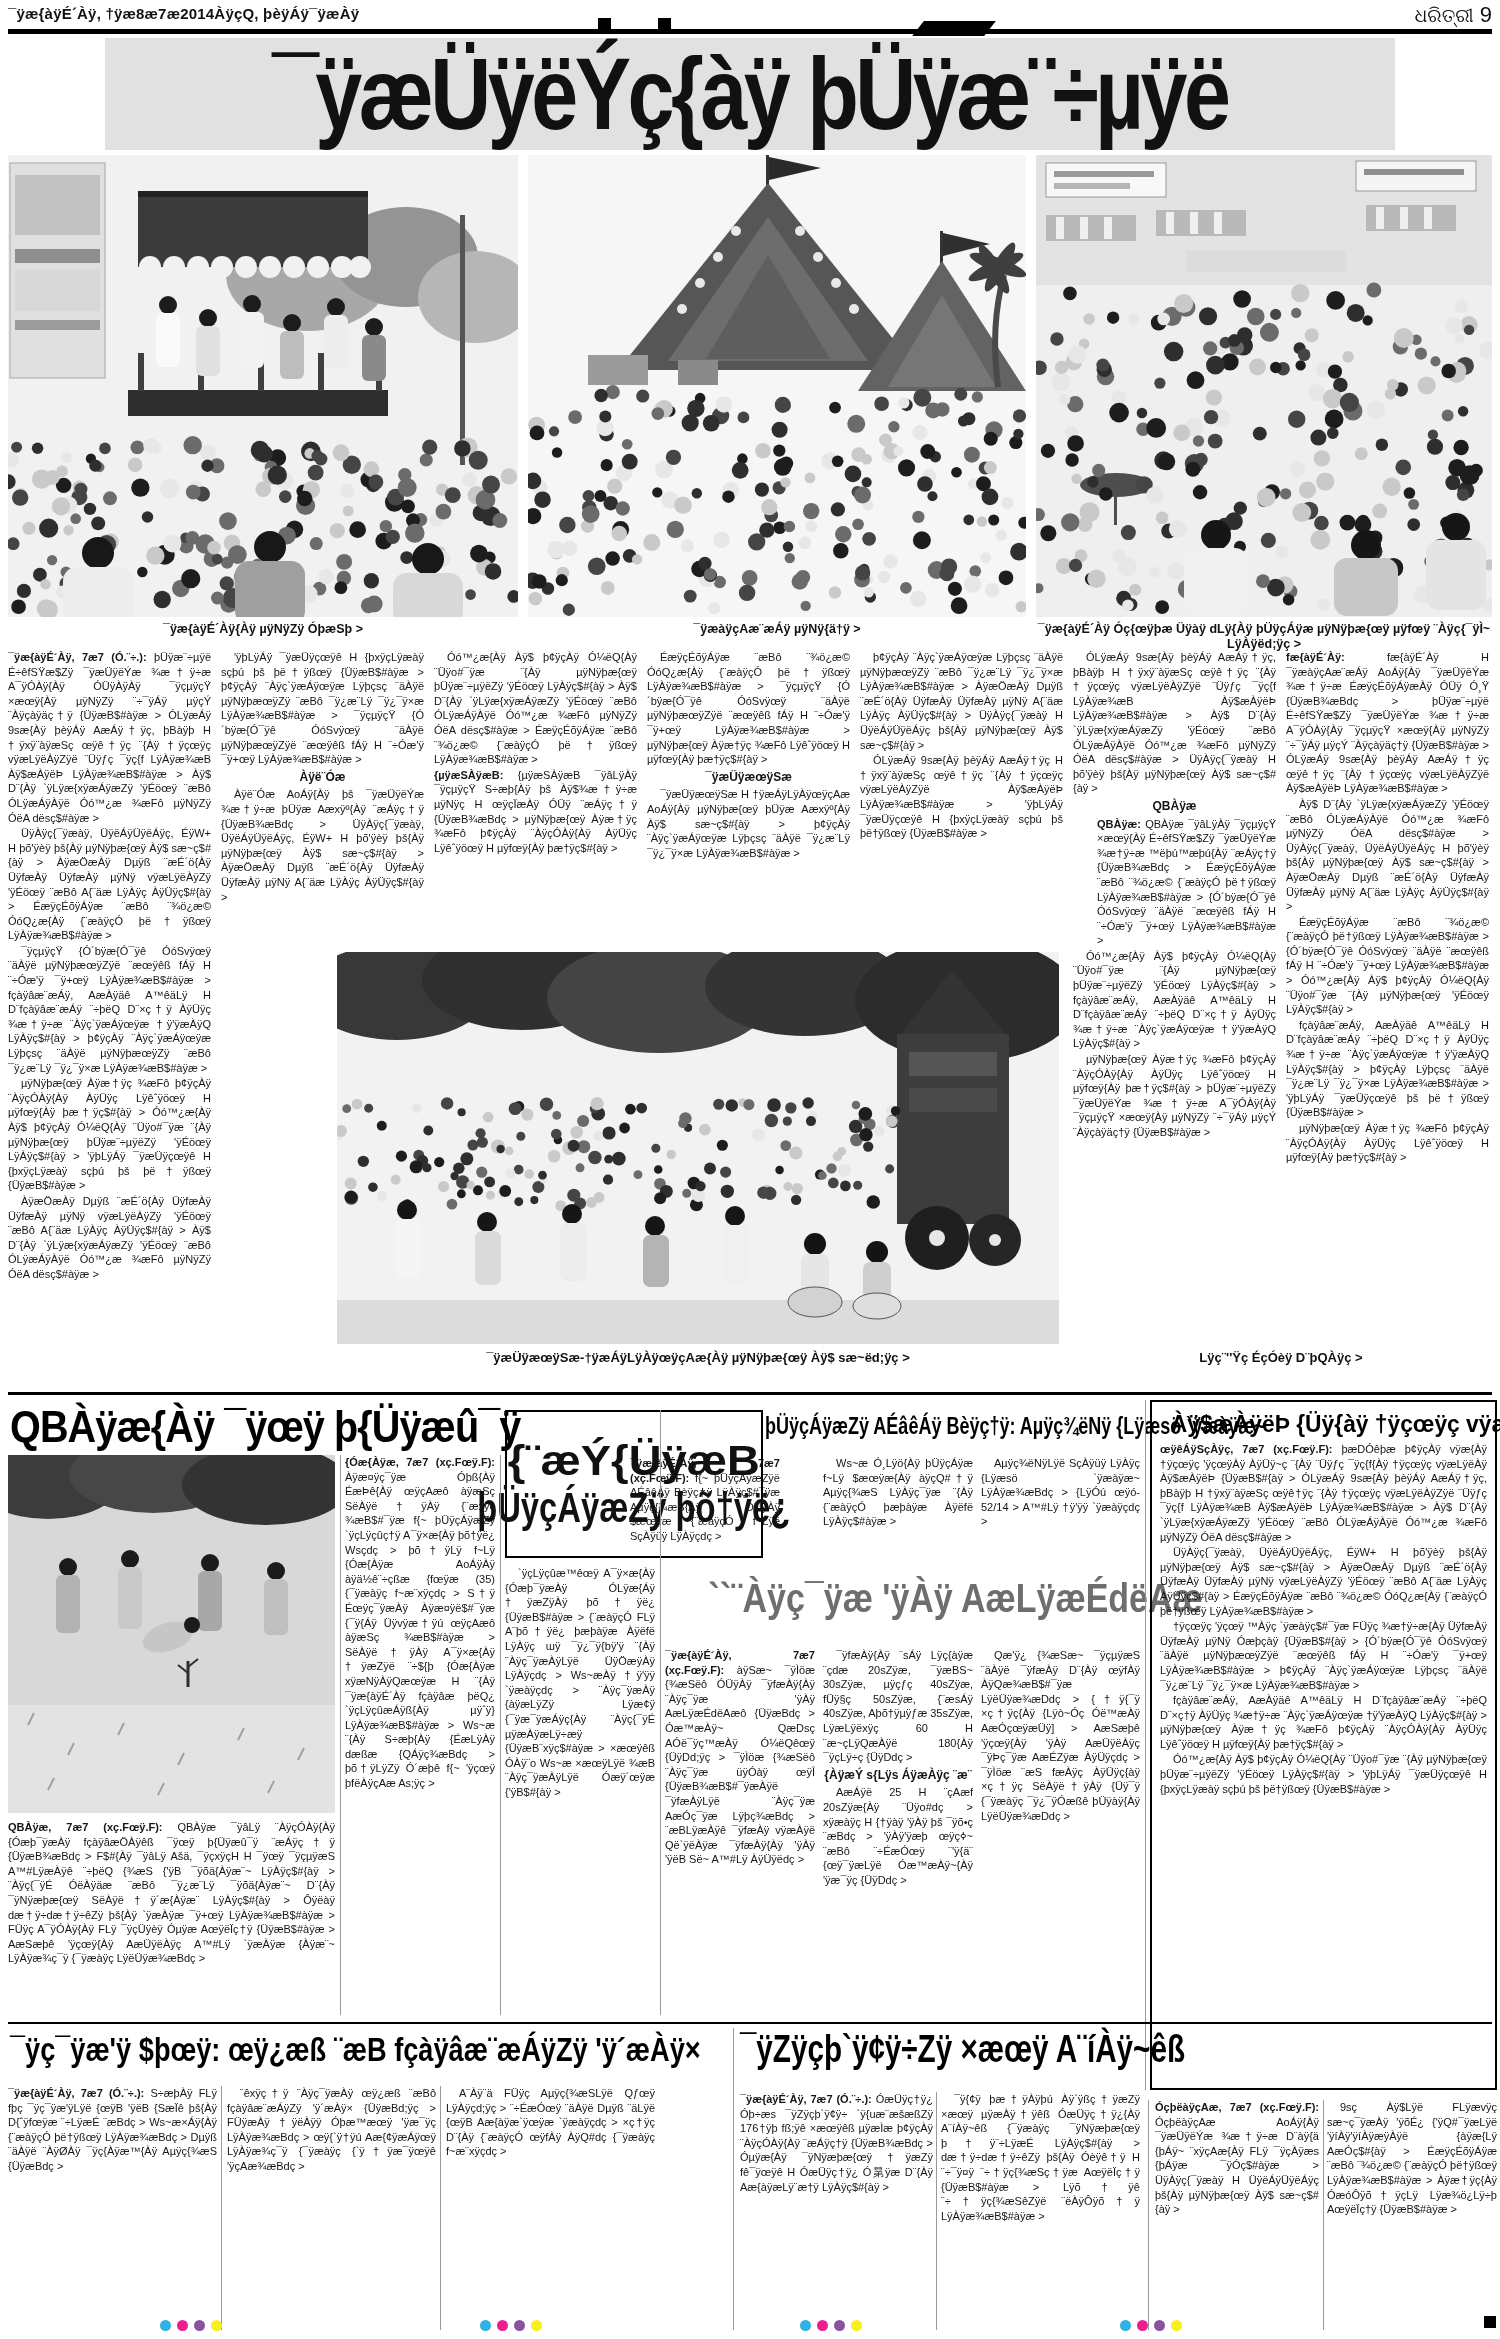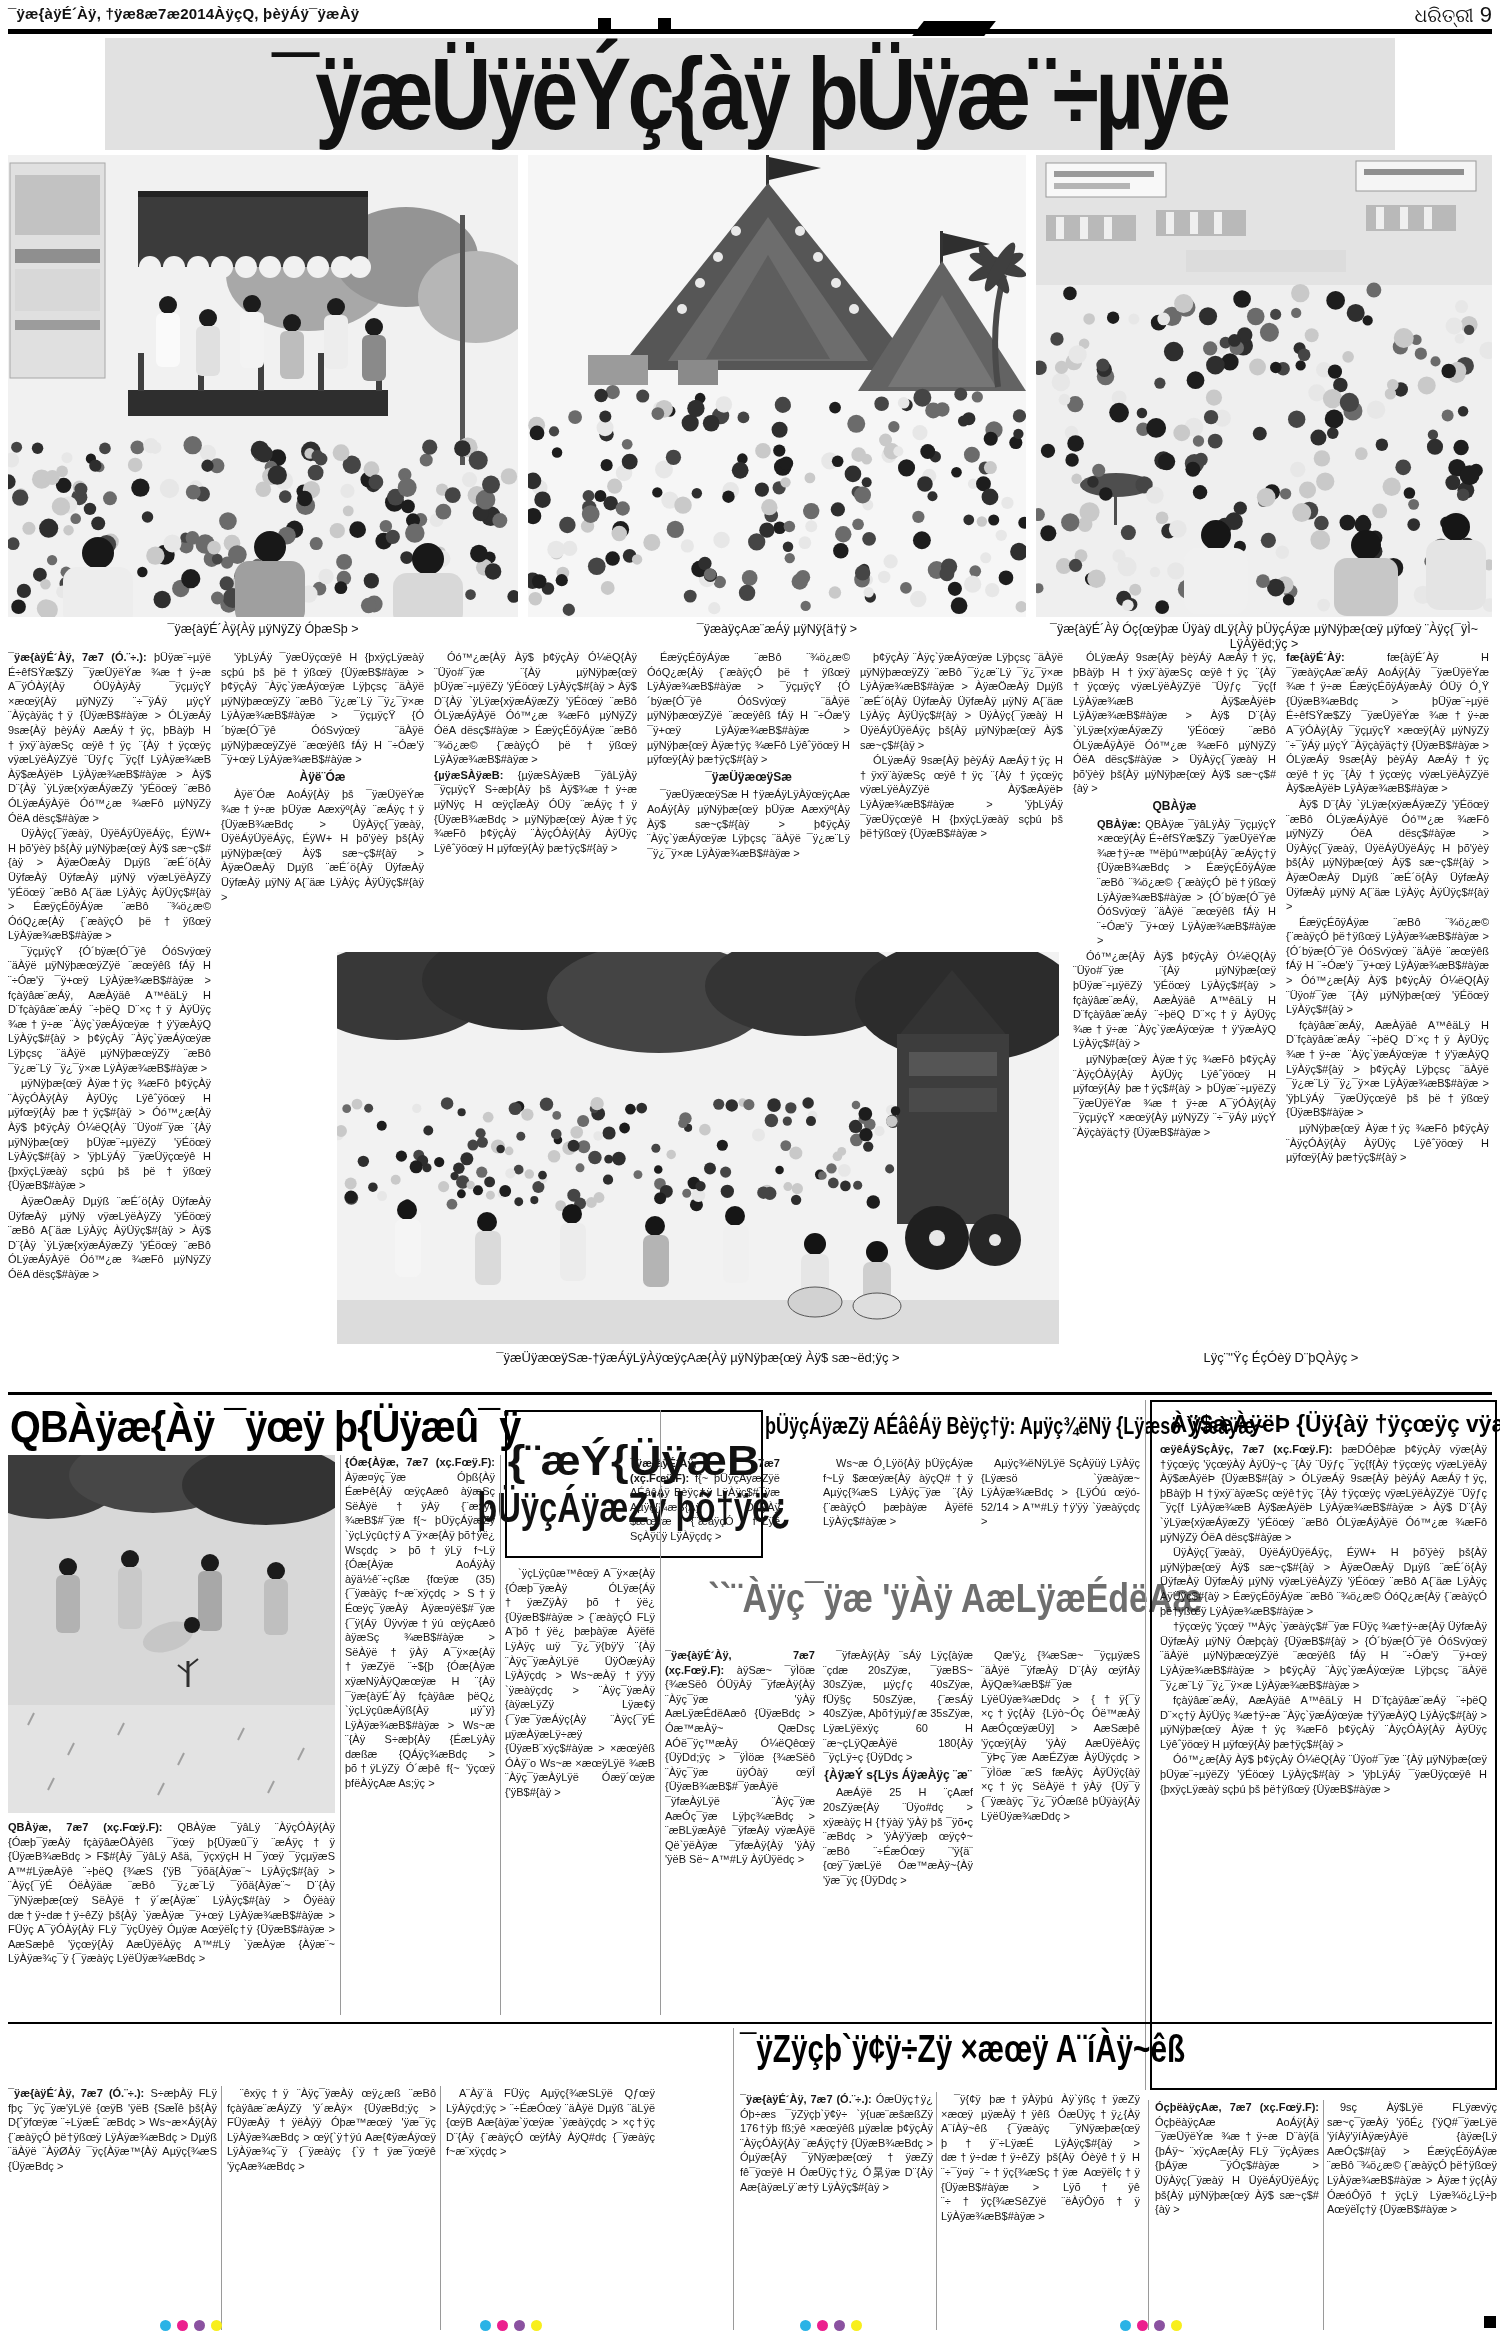--- a/index.html
+++ b/index.html
@@ -9,21 +9,21 @@
   .hline{background:#000}
   .vline{width:1px;background:#9a9a9a}
   .topdate{font-size:15px;font-weight:bold;letter-spacing:.2px}
   .brand{font-size:19px;font-weight:normal;font-family:"DejaVu Sans","Liberation Sans",sans-serif}
   .pageno{font-size:22px;font-weight:normal;margin-left:6px}
   .mast{background:#e1e1e1;display:flex;align-items:center;justify-content:center}
   .mast .t{font-size:96px;font-weight:bold;letter-spacing:-4px;white-space:nowrap;
            transform:scale(.88,1.06);transform-origin:center}
   .photo{overflow:hidden;background:#e8e8e8}
   .photo svg{display:block}
-  .cap{font-weight:normal;font-size:12.5px;text-align:center;line-height:1.2}
+  .cap{font-weight:bold;font-size:12.5px;text-align:center;line-height:1.2}
   .col{font-size:11px;line-height:14.6px;text-align:justify;overflow:hidden;color:#141414}
   .col p.para{margin:0 0 1px 0;text-indent:13px}
   .col p.para b{font-weight:bold}
   .col .subhead{text-align:center;font-weight:bold;font-size:12px;margin:3px 0;text-indent:0}
   .headline{font-weight:bold;color:#000;white-space:nowrap;display:inline-block}
   .grayhead{color:#6e6e6e}
   .box{border:2px solid #000;box-sizing:border-box}
   .boxhead{font-weight:bold;text-align:center;line-height:1.12;white-space:nowrap}
   .dot{width:11px;height:11px;border-radius:50%;display:inline-block;margin-right:6px}
 </style>
@@ -1084,20 +1084,23 @@
       </div>
   </div>
 
   <div class="abs vline" style="left:340px;top:1455px;height:560px"></div>
   <div class="abs vline" style="left:500px;top:1455px;height:560px"></div>
   <div class="abs vline" style="left:660px;top:1410px;height:605px"></div>
   <div class="abs vline" style="left:1145px;top:1400px;height:690px"></div>
 
   <div class="abs hline" style="left:8px;top:2022px;width:1484px;height:2px"></div>
 
+  <div class="abs" style="left:10px;top:2030px">
+    <span class="headline" style="font-size:34px;transform:scaleX(.8);transform-origin:left center">¯ÿç¯ÿæ'ÿ $þœÿ: œÿ¿æß ¨æB fçàÿâæ¨æÁÿZÿ 'ÿ´æÀÿ×</span>
+  </div>
   <div class="abs col" style="left:8px;top:2086px;width:209px;height:244px">
       <p class="para" style="text-indent: 0px;"><b>¯ÿæ{àÿÉ´Àÿ, 7æ7 (Ó.¨÷.): </b>S÷æþÀÿ FLÿ fþç ¯ÿç¯ÿæ'ÿLÿë {œÿB 'ÿëB {SæÏê þš{Àÿ D{ˆÿfœÿæ ¨÷LÿæÉ ¨æBdç &gt; Ws~æ×Áÿ{Àÿ {¨æàÿçÓ þë†ÿßœÿ LÿÀÿæ¾æBdç &gt; Dµÿß ¨äÀÿë ¨ÀÿØÀÿ ¯ÿç{Àÿæ™{Àÿ Aµÿç{¾æS {ÜÿæBdç &gt;</p>
     </div>
   <div class="abs col" style="left:227px;top:2086px;width:209px;height:244px">
       <p class="para">¨êxÿç†ÿ ¨Àÿç¯ÿæÀÿ œÿ¿æß ¨æBô fçàÿâæ¨æÁÿZÿ 'ÿ´æÀÿ× {ÜÿæBd;ÿç &gt; FÜÿæÀÿ †ÿëÀÿÿ Óþæ™æœÿ 'ÿæ¯ÿç LÿÀÿæ¾æBdç &gt; œÿ{`ÿ†ÿú Aæ{¢ÿæÁÿœÿ LÿÀÿæ¾ç¯ÿ {¯ÿæàÿç {`ÿ†ÿæ¯ÿœÿê 'ÿçAæ¾æBdç &gt;</p>
     </div>
   <div class="abs col" style="left:446px;top:2086px;width:209px;height:244px">
       <p class="para">A¨Àÿ¨ä FÜÿç Aµÿç{¾æSLÿë Qƒœÿ LÿÀÿçd;ÿç &gt; ¨÷ÉæÓœÿ ¨äÀÿë Dµÿß ¨äLÿë {œÿB Aæ{àÿæ`ÿœÿæ `ÿæàÿçdç &gt; ×ç†ÿç D¨{Àÿ {¨æàÿçÓ œÿfÀÿ ÀÿQ#dç {¯ÿæàÿç f~æ¨xÿçdç &gt;</p>
     </div>
 

